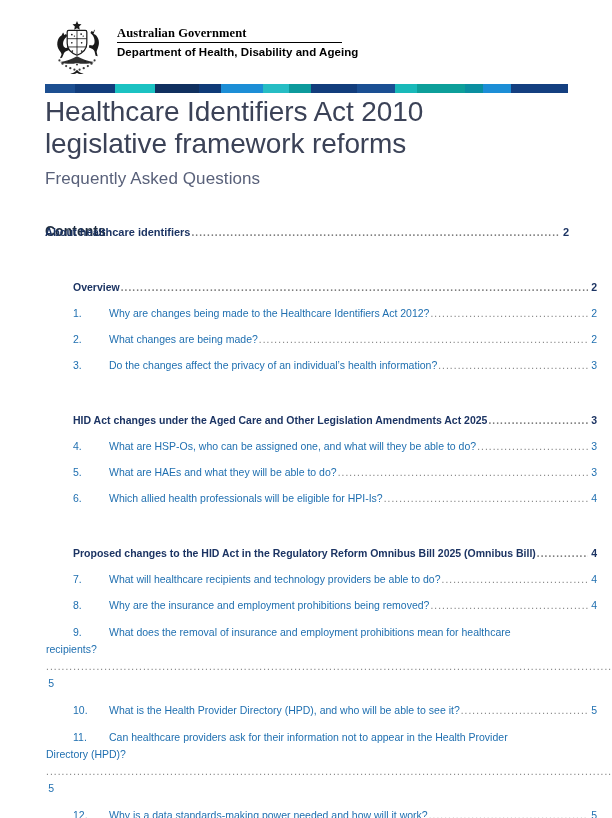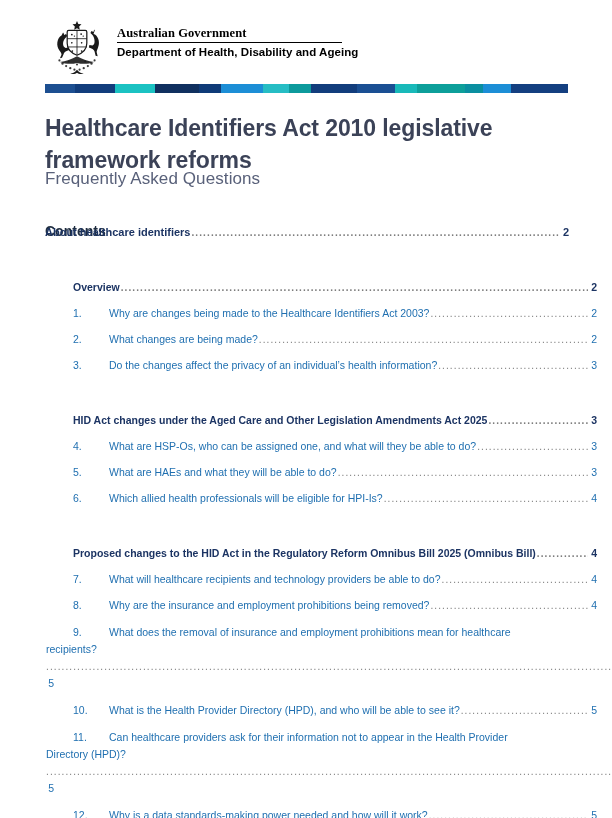--- a/index.html
+++ b/index.html
@@ -77,26 +77,25 @@
     display: flex;
   }
   .colourbar i { display: block; height: 100%; }
 
   
   .doc-title {
     position: absolute;
     left: 45px;
     top: 96px;
     width: 500px;
-    font-size: 23px;
-    font-weight: bold;
+    font-size: 28px;
+    font-weight: normal;
     line-height: 32px;
     color: #3b4257;
     letter-spacing: -0.1px;
-    margin-top: 16px;
   }
   .doc-subtitle {
     position: absolute;
     left: 45px;
     top: 167px;
     font-size: 17px;
     font-weight: normal;
     line-height: 24px;
     color: #59617a;
     letter-spacing: 0.1px;
@@ -284,21 +283,21 @@
         <span class="toc-dots">...................................................................................................................................................................................................................................................................</span>
         <span class="toc-page">2</span>
       </div>
       <div class="toc-row lvl2">
         <span class="toc-label">Overview</span>
         <span class="toc-dots">...................................................................................................................................................................................................................................................................</span>
         <span class="toc-page">2</span>
       </div>
       <div class="toc-row lvl3">
         <span class="toc-num">1.</span>
-        <span class="toc-label">Why are changes being made to the Healthcare Identifiers Act 2003?</span>
+        <span class="toc-label">Why are changes being made to the Healthcare Identifiers Act 2012?</span>
         <span class="toc-dots">...................................................................................................................................................................................................................................................................</span>
         <span class="toc-page">2</span>
       </div>
       <div class="toc-row lvl3">
         <span class="toc-num">2.</span>
         <span class="toc-label">What changes are being made?</span>
         <span class="toc-dots">...................................................................................................................................................................................................................................................................</span>
         <span class="toc-page">2</span>
       </div>
       <div class="toc-row lvl3">

